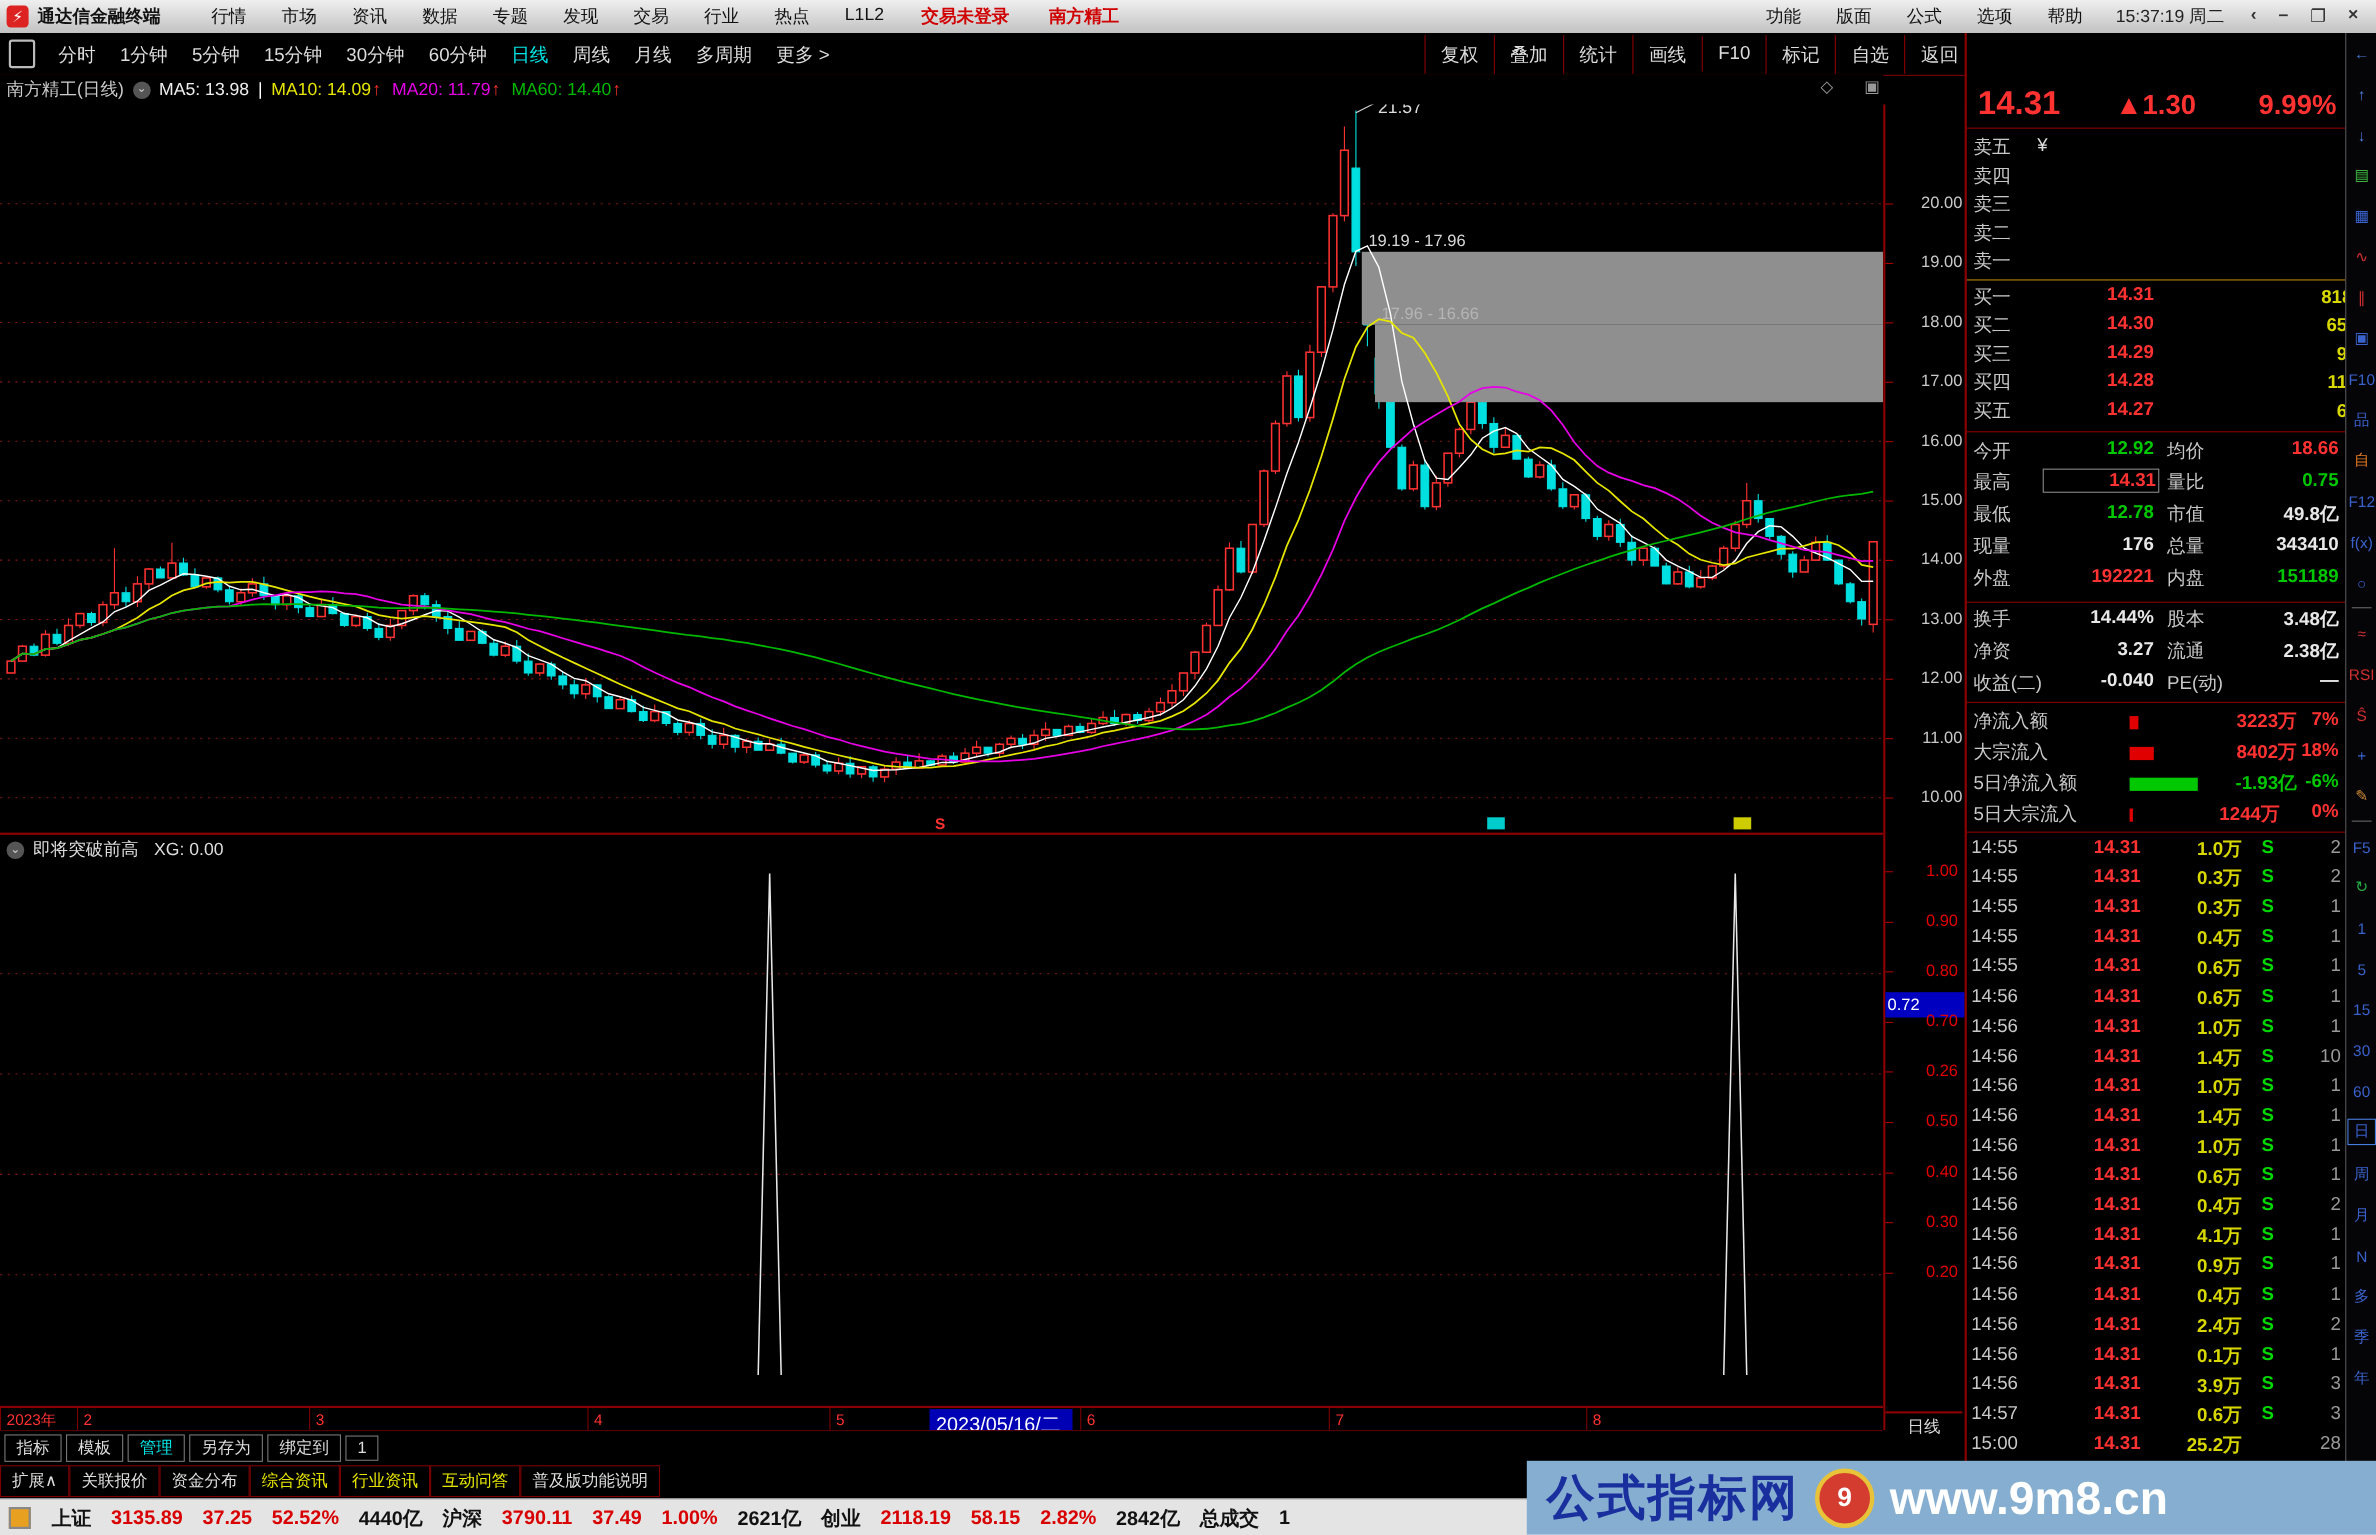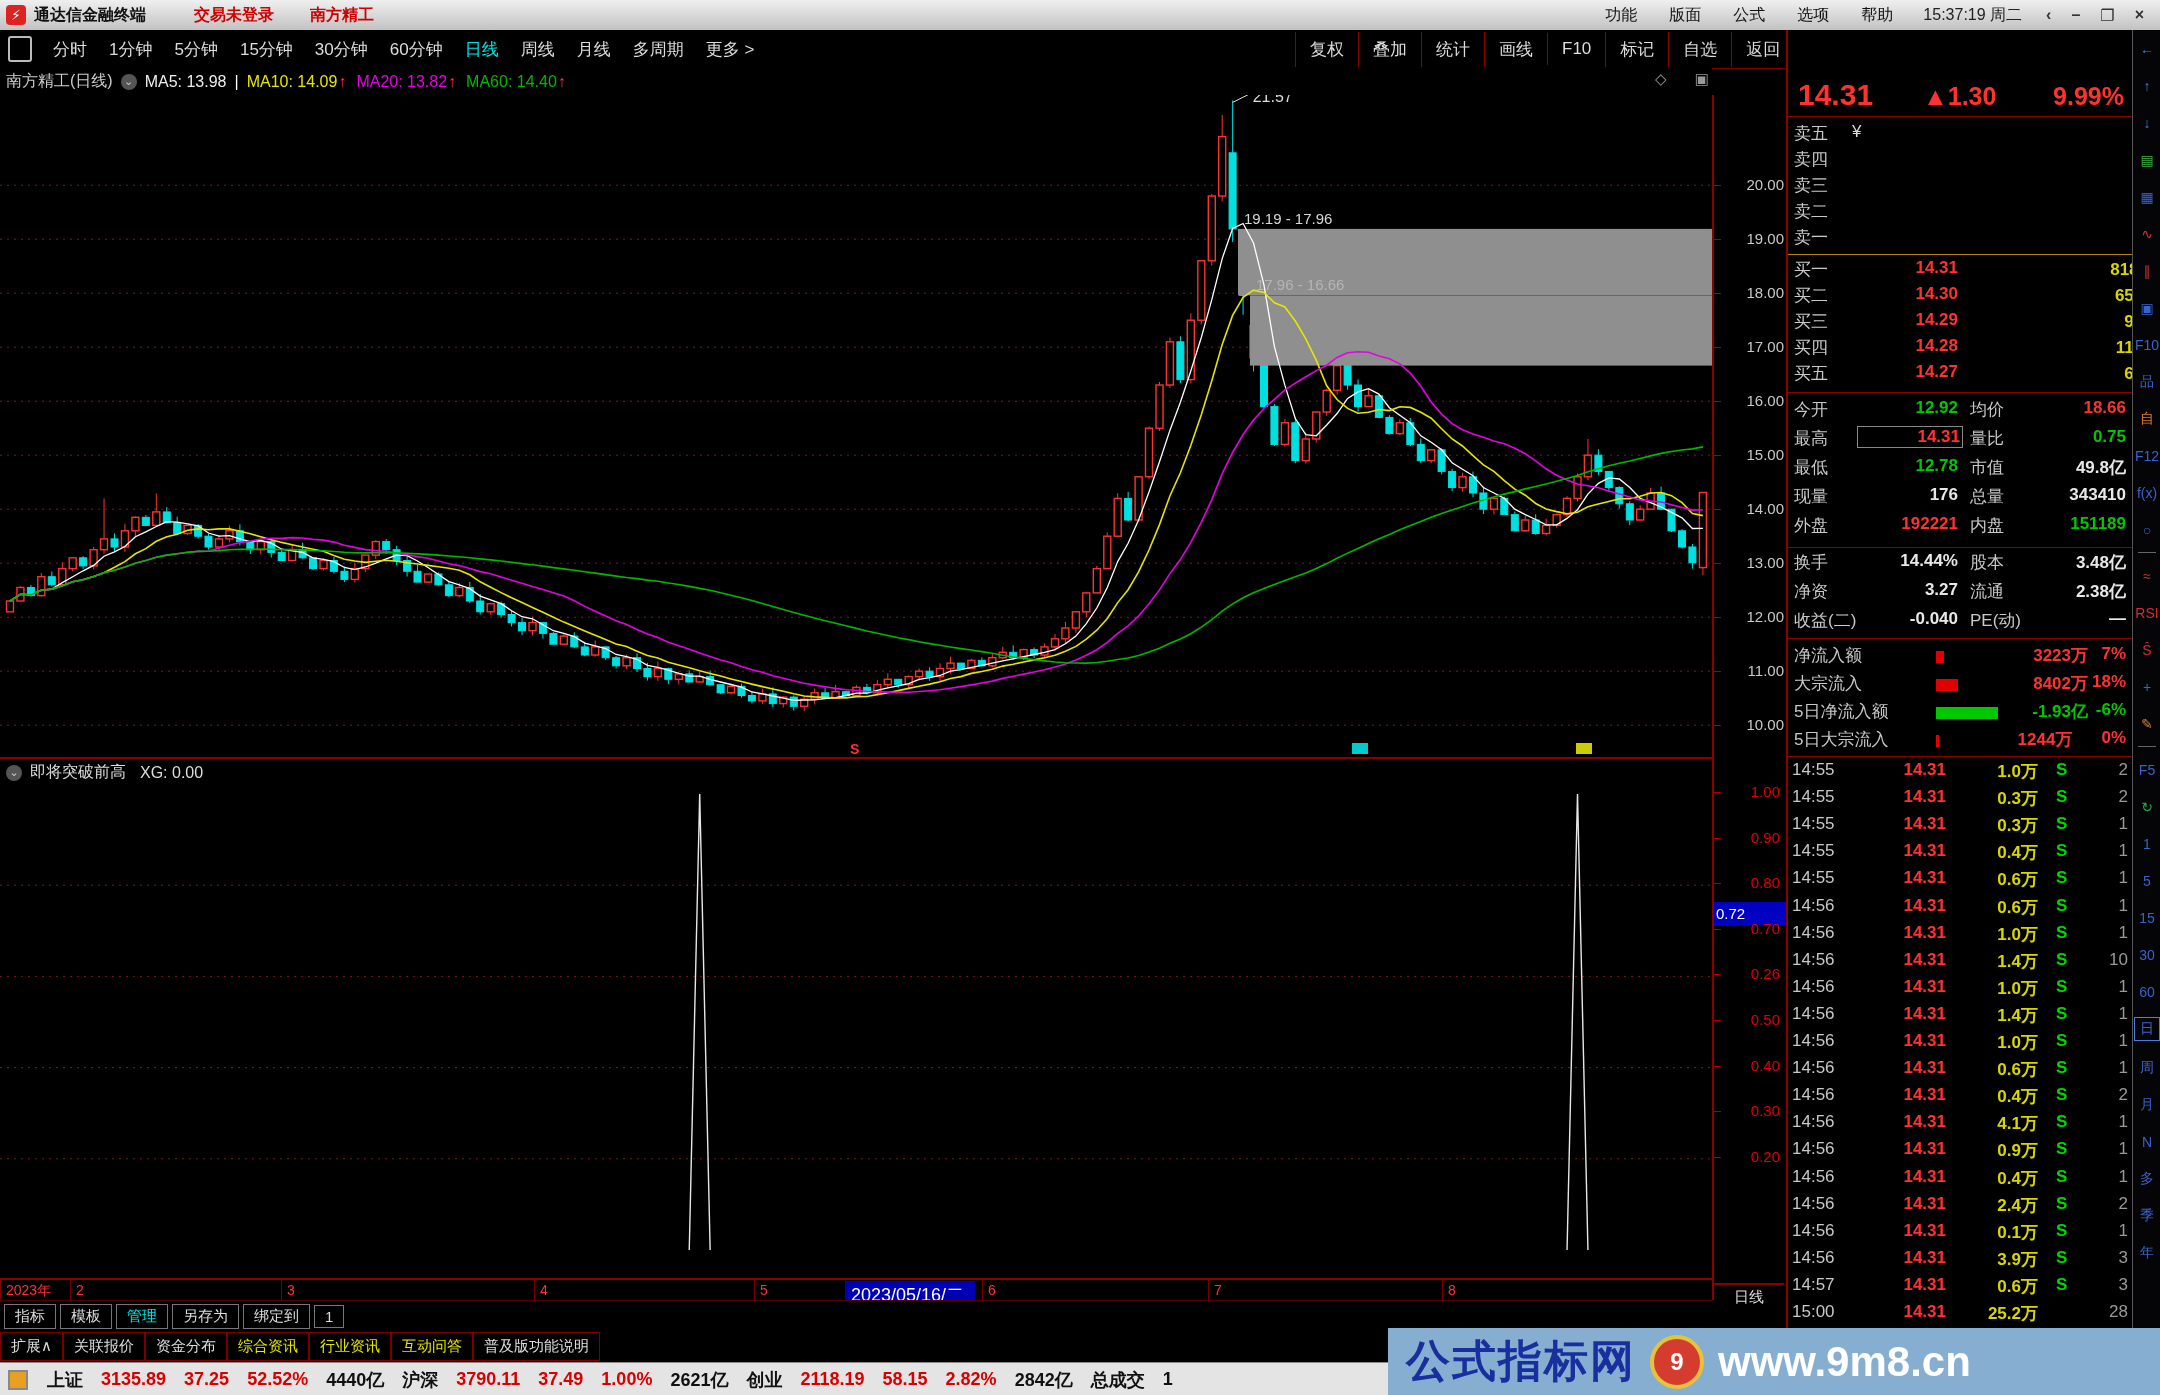--- a/index.html
+++ b/index.html
@@ -111,20 +111,32 @@
   .vline-red{position:absolute;border-left:2px solid #8b0000;}
 </style>
 </head>
 <body>
 
 <div id="app">
 
   <div id="titlebar" class="abs">
     <div id="logo">⚡</div>
     <div id="apptitle">通达信金融终端</div>
+    <div id="main-menus" style="display:flex;">
+        <div class="menu-item">行情</div>
+        <div class="menu-item">市场</div>
+        <div class="menu-item">资讯</div>
+        <div class="menu-item">数据</div>
+        <div class="menu-item">专题</div>
+        <div class="menu-item">发现</div>
+        <div class="menu-item">交易</div>
+        <div class="menu-item">行业</div>
+        <div class="menu-item">热点</div>
+        <div class="menu-item">L1L2</div>
+      </div>
     <div id="alerts" style="display:flex;">
         <div class="red-alert">交易未登录</div>
         <div class="red-alert">南方精工</div>
       </div>
     <div style="flex:1"></div>
     <div id="right-menus" style="display:flex;">
         <div class="menu-item">功能</div>
         <div class="menu-item">版面</div>
         <div class="menu-item">公式</div>
         <div class="menu-item">选项</div>
@@ -169,21 +181,21 @@
   <div id="stockname-top">南方精工</div>
   <div id="stockcode-top">002553</div>
 
   <div id="chart-header" class="abs">
     <span style="margin-left:6px;">南方精工(日线)</span>
     <span class="circ">⌄</span>
     <span class="ma5">MA5: 13.98</span>
     <span class="ma-sep">|</span>
     <span class="ma10">MA10: 14.09</span>
     <span class="up-arrow">↑</span>
-    <span class="ma20">MA20: 13.82</span>
+    <span class="ma20">MA20: 11.79</span>
     <span class="up-arrow">↑</span>
     <span class="ma60">MA60: 14.40</span>
     <span class="up-arrow">↑</span>
   </div>
   <div id="hdr-icons">◇ ▣</div>
 
   <svg id="main-chart" class="abs" width="1712" height="662">
       <line x1="0" y1="90.20000000000005" x2="1712" y2="90.20000000000005" stroke="#7d1818" stroke-width="1" stroke-dasharray="2,5"></line>
       <line x1="0" y1="144.20000000000005" x2="1712" y2="144.20000000000005" stroke="#7d1818" stroke-width="1" stroke-dasharray="2,5"></line>
       <line x1="0" y1="198.20000000000005" x2="1712" y2="198.20000000000005" stroke="#7d1818" stroke-width="1" stroke-dasharray="2,5"></line>

